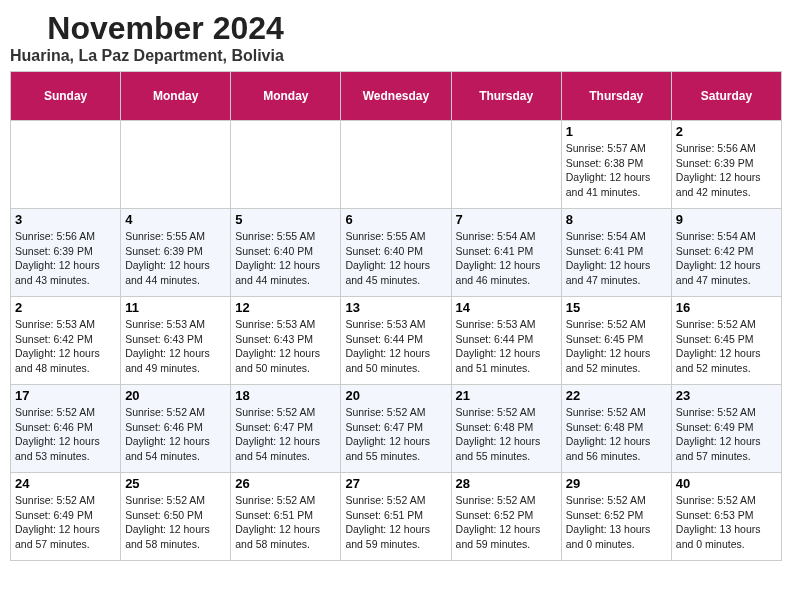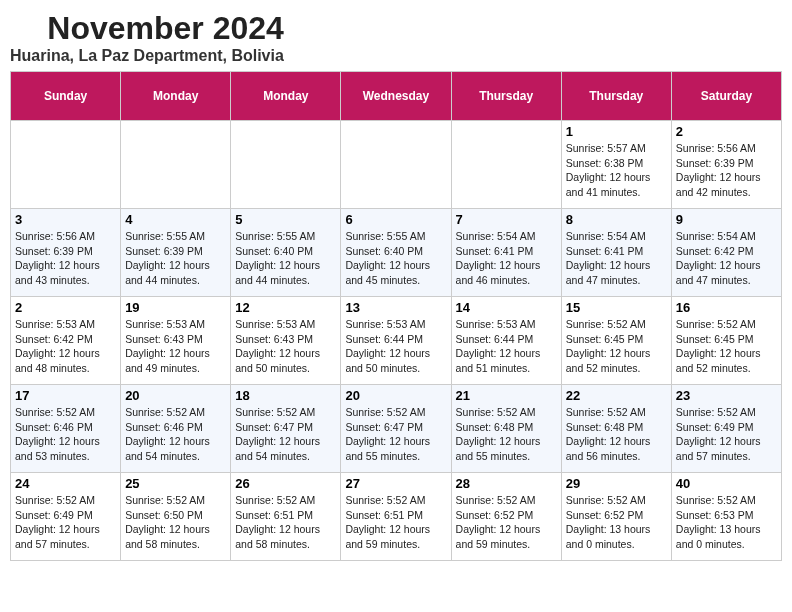--- a/index.html
+++ b/index.html
@@ -154,21 +154,21 @@
           <div class="day-number">9</div>
           <div class="cell-info">Sunrise: 5:54 AM<br>Sunset: 6:42 PM<br>Daylight: 12 hours and 47 minutes.</div>
         </td>
       </tr>
       <tr>
         <td>
           <div class="day-number">2</div>
           <div class="cell-info">Sunrise: 5:53 AM<br>Sunset: 6:42 PM<br>Daylight: 12 hours and 48 minutes.</div>
         </td>
         <td>
-          <div class="day-number">19</div>
+          <div class="day-number">11</div>
           <div class="cell-info">Sunrise: 5:53 AM<br>Sunset: 6:43 PM<br>Daylight: 12 hours and 49 minutes.</div>
         </td>
         <td>
           <div class="day-number">12</div>
           <div class="cell-info">Sunrise: 5:53 AM<br>Sunset: 6:43 PM<br>Daylight: 12 hours and 50 minutes.</div>
         </td>
         <td>
           <div class="day-number">13</div>
           <div class="cell-info">Sunrise: 5:53 AM<br>Sunset: 6:44 PM<br>Daylight: 12 hours and 50 minutes.</div>
         </td>

